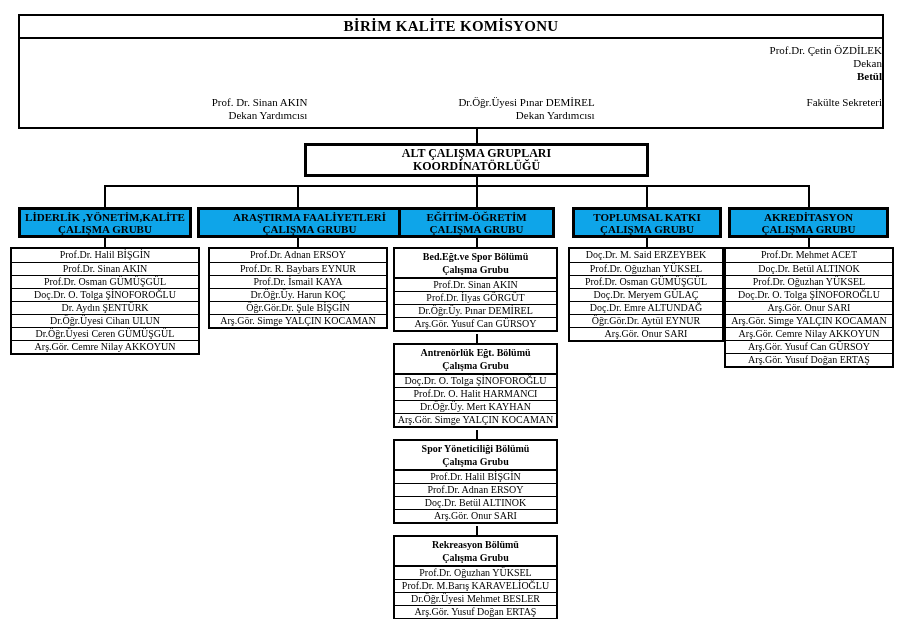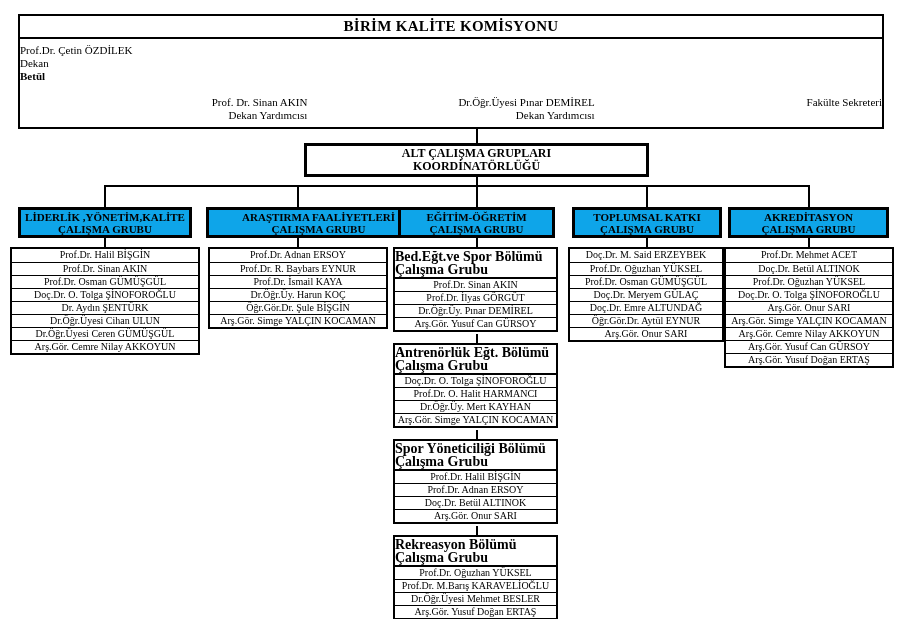--- a/index.html
+++ b/index.html
@@ -28,21 +28,21 @@
     height: 23px;
     border-bottom: 2px solid #000;
     font-weight: bold;
     font-size: 15px;
     letter-spacing: 0.3px;
     text-align: center;
     line-height: 21px;
   }
   .chair {
     margin-top: 5px;
-    text-align: left;
+    text-align: right;
     font-size: 11px;
     line-height: 13px;
   }
   .chair .bold { font-weight: bold; }
   .staff-row {
     display: flex;
     margin-top: 13px;
   }
   .staff {
     flex: 1;
@@ -100,22 +100,23 @@
 
   
   .subbox {
     position: absolute;
     left: 393px; width: 165px;
     border: 2px solid #000;
     background: #fff;
   }
   .subhead {
     border-bottom: 1px solid #000;
-    font-weight: bold;
-    font-size: 14px;
+    text-align: center;
+    font-weight: bold;
+    font-size: 10px;
     line-height: 13px;
     padding: 1px 0;
   }
   .subbox .mrow { height: 13px; }
 </style>
 </head>
 <body>
 
 <div class="canvas">
 
@@ -152,21 +153,21 @@
 
   <div class="alt-box">
     <div>ALT ÇALIŞMA GRUPLARI</div>
     <div>KOORDİNATÖRLÜĞÜ</div>
   </div>
 
   <div class="ghead" style="left:18px;width:174px;">
     <div>LİDERLİK ,YÖNETİM,KALİTE</div>
     <div>ÇALIŞMA GRUBU</div>
   </div>
-  <div class="ghead" style="left:206px;width:205px;padding-left:20px;">
+  <div class="ghead" style="left:197px;width:205px;padding-left:20px;">
     <div>ARAŞTIRMA FAALİYETLERİ</div>
     <div>ÇALIŞMA GRUBU</div>
   </div>
   <div class="ghead" style="left:398px;width:157px;">
     <div>EĞİTİM-ÖĞRETİM</div>
     <div>ÇALIŞMA GRUBU</div>
   </div>
   <div class="ghead" style="left:572px;width:150px;">
     <div>TOPLUMSAL KATKI</div>
     <div>ÇALIŞMA GRUBU</div>

